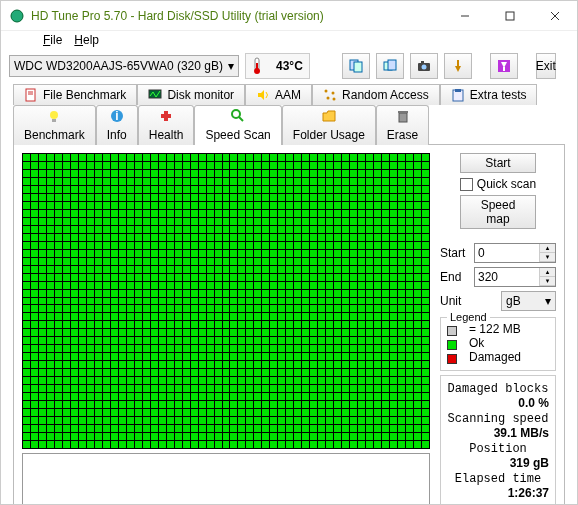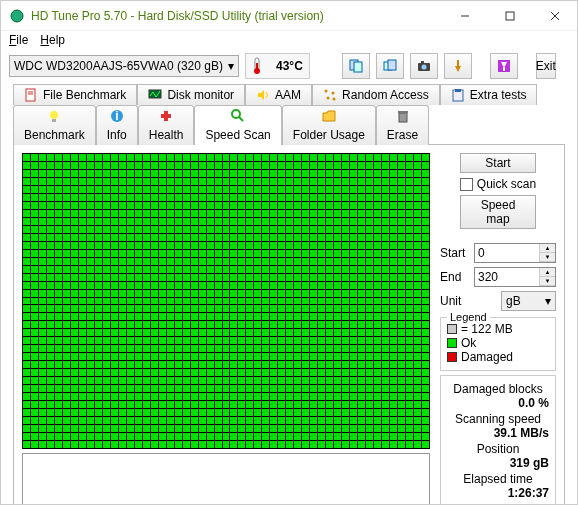--- a/index.html
+++ b/index.html
@@ -1,21 +1,21 @@
 <!DOCTYPE html>
 <html><head>
 <meta charset="utf-8">
 <style>
 * { box-sizing: border-box; margin: 0; padding: 0; font-family: "Segoe UI", Tahoma, sans-serif; font-size: 12px; }
 body { background: #fff; width: 578px; height: 505px; overflow: hidden; border: 1px solid #ccc; }
 .titlebar { height: 30px; display: flex; align-items: center; padding-left: 8px; background: #fff; border-bottom: 1px solid #eee; }
 .titlebar .icon { width: 16px; height: 16px; margin-right: 6px; }
 .titlebar .title { flex: 1; color: #4d7c0f; font-size: 12px; }
 .titlebar .winbtn { width: 45px; height: 30px; display: flex; align-items: center; justify-content: center; color: #555; }
-.menubar { padding: 2px 8px; display: flex; gap: 12px; }
+.menubar { padding: 2px 8px; display: flex; gap: 12px; margin-left: 34px; }
 .menubar span { text-decoration: underline; text-decoration-color: transparent; }
 .toolbar { display: flex; align-items: center; padding: 4px 8px; gap: 6px; }
 .drive-select { border: 1px solid #aaa; background: #efefef; padding: 2px 4px; width: 230px; display: flex; align-items: center; justify-content: space-between; height: 22px; }
 .temp { border: 1px solid #ccc; padding: 2px 6px; display: flex; align-items: center; gap: 14px; background: #f7f7f7; height: 26px; }
 .toolbar-spacer { width: 20px; }
 .tbtn { width: 28px; height: 26px; border: 1px solid #bbb; background: linear-gradient(#fdfdfd,#e8e8e8); display: flex; align-items: center; justify-content: center; }
 .exitbtn { width: 20px; height: 26px; border: 1px solid #bbb; background: linear-gradient(#fdfdfd,#e8e8e8); display: flex; align-items: center; justify-content: center; }
 .tabs { padding: 0 12px; }
 .tabrow { display: flex; }
 .tab { display: flex; align-items: center; gap: 5px; padding: 3px 10px; border: 1px solid #bbb; border-bottom: none; background: linear-gradient(#fdfdfd,#eaeaea); font-size: 12px; position: relative; top: 1px; }
@@ -31,24 +31,24 @@
 .btn.wide { width: 76px; margin: 0 auto; }
 .chk { display: flex; align-items: center; gap: 4px; justify-content: center; }
 .chkbox { width: 13px; height: 13px; border: 1px solid #666; }
 .row { display: flex; align-items: center; gap: 4px; }
 .numfield { flex: 1; border: 1px solid #888; display: flex; }
 .numfield input { border: none; width: 100%; padding: 1px 3px; font-size: 12px; }
 .spinbtns { display: flex; flex-direction: column; border-left: 1px solid #ccc; }
 .spin { width: 15px; height: 9px; background: #eee; font-size: 7px; display:flex; align-items:center; justify-content:center; border-bottom:1px solid #ccc;}
 .fieldset { border: 1px solid #ccc; padding: 4px 6px 6px 6px; margin-top: 2px; position: relative; }
 .fieldset .legend { position: absolute; top: -7px; left: 6px; background: #fff; padding: 0 3px; font-size: 11px; }
-.legrow { display: flex; align-items: center; gap: 4px; font-size: 11px; }
+.legrow { display: flex; align-items: flex-end; gap: 12px; font-size: 11px; }
 .sq { width: 10px; height: 10px; border: 1px solid #333; }
 .stats { border: 1px solid #ccc; padding: 4px 6px; font-size: 11px; text-align: right; }
-.stats .label { text-align: center; margin-top: 2px; }
+.stats .label { text-align: center; margin-top: 2px; font-family: Liberation Mono, monospace; }
 .stats .val { font-weight: bold; }
 svg { display: block; }
 </style>
 </head>
 <body>
 
 <div class="titlebar">
   <span class="icon">
     <svg width="16" height="16">
         <circle cx="8" cy="8" r="6" fill="#2a7" stroke="#063" stroke-width="1"></circle>

